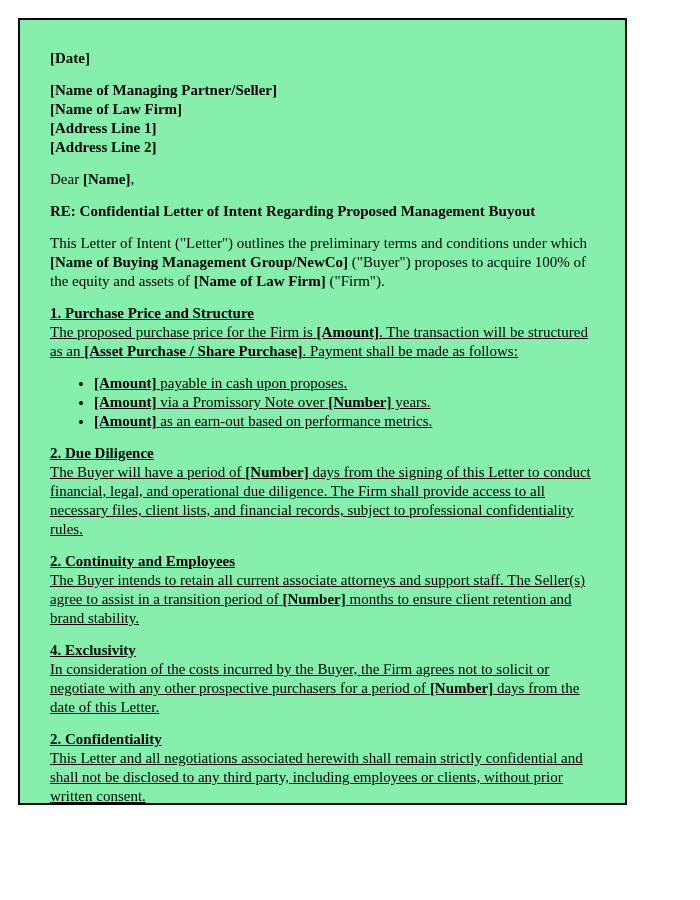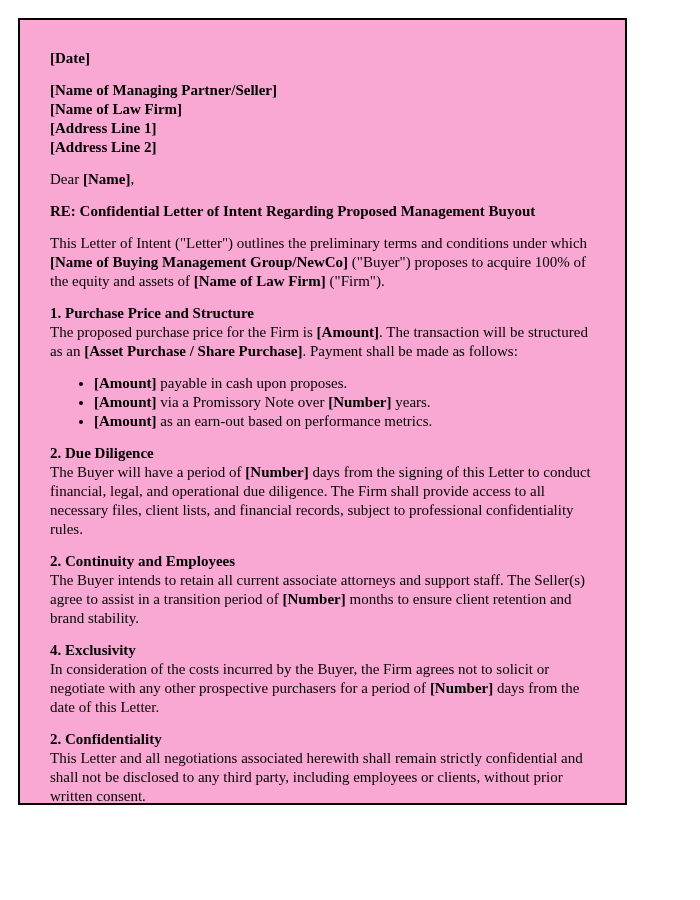--- a/index.html
+++ b/index.html
@@ -15,37 +15,37 @@
     color: #000000;
     position: relative;
   }
   .page {
     position: absolute;
     left: 18px;
     top: 18px;
     width: 609px;
     height: 787px;
     border: 2px solid #000000;
-    background: #f9a8d4;
+    background: #86efac;
     padding: 29px 30px;
     overflow: hidden;
   }
   .line, .para, .rline, .h, .bullets li {
     font-size: 15px;
     line-height: 19px;
   }
   .line  { margin: 0 0 13px 0; }
   .block { margin: 0 0 13px 0; }
   .rline { margin: 0; }
   .para  { margin: 0 0 13px 0; }
   .h {
     font-weight: bold;
     margin: 0;
   }
-  section { margin: 0; }
+  section { margin: 0; text-decoration: underline; }
   .bullets {
     margin: 0 0 13px 0;
     padding: 0 0 0 44px;
     list-style-type: disc;
   }
   b { font-weight: bold; }
 </style>
 </head>
 <body>
 

